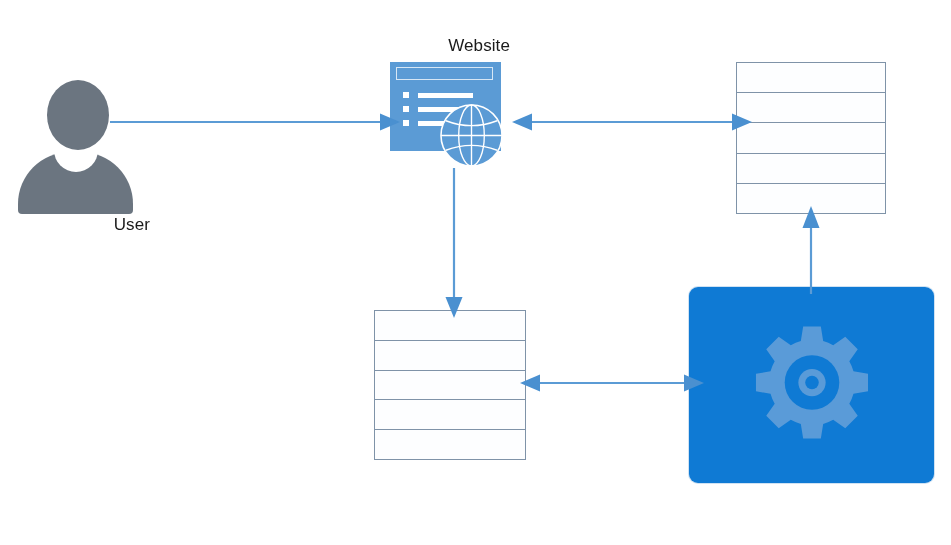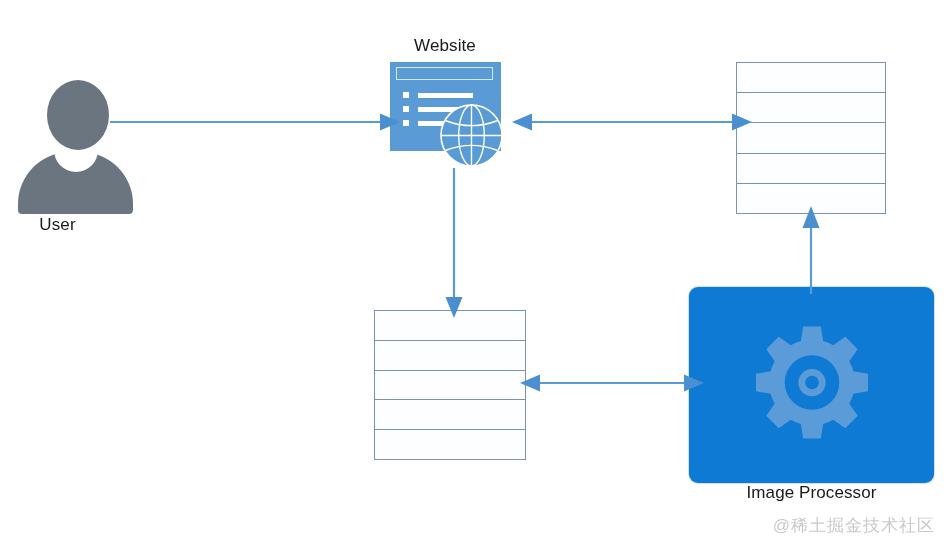--- a/index.html
+++ b/index.html
@@ -17,21 +17,21 @@
     background: #ffffff;
     overflow: hidden;
   }
 
   .node-label {
     position: absolute;
     color: #1a1a1a;
     font-size: 17px;
     font-family: "Liberation Sans", sans-serif;
     white-space: nowrap;
-    text-align: center;
+    text-align: right;
     letter-spacing: 0.1px;
   }
 
   
   #user-figure {
     position: absolute;
     left: 18px;
     top: 80px;
     width: 115px;
     height: 135px;
@@ -192,21 +192,21 @@
     transform: translate(-50%, -50%);
     width: 130px;
     height: 130px;
   }
   #image-processor-label {
     left: 689px;
     top: 483px;
     width: 245px;
   }
   #user-label {
-    left: 0;
+    left: 35px;
     top: 215px;
     width: 115px;
   }
   #website-label {
     left: 380px;
     top: 36px;
     width: 130px;
   }
 
   
@@ -313,21 +313,20 @@
         L 6.9 54.9 L 6.9 41.3 L 18.1 39.5
         A 35 35 0 0 1 21.3 31.8
         L 14.8 22.5 L 24.4 12.9 L 33.7 19.4
         A 35 35 0 0 1 41.4 16.2
         Z"></path>
       <circle cx="50" cy="48.1" r="21" fill="#0f7ad4"></circle>
       <circle cx="50" cy="48.1" r="10.5" fill="#5a9bd8"></circle>
       <circle cx="50" cy="48.1" r="5.2" fill="#0f7ad4"></circle>
     </svg>
   </div>
-  <div class="node-label" id="image-processor-label">Image Processor</div>
 
   <svg class="connector" id="conn-user-website" viewBox="0 0 290 36">
     <line x1="0" y1="18" x2="276" y2="18" stroke="#5b9bd5" stroke-width="2.2"></line>
     <polygon points="290,18 270,26.5 270,9.5" fill="#4a90d0"></polygon>
   </svg>
 
   <svg class="connector" id="conn-website-thumb" viewBox="0 0 240 36">
     <line x1="16" y1="18" x2="224" y2="18" stroke="#5b9bd5" stroke-width="2.2"></line>
     <polygon points="0,18 20,26.5 20,9.5" fill="#4a90d0"></polygon>
     <polygon points="240,18 220,26.5 220,9.5" fill="#4a90d0"></polygon>
@@ -342,15 +341,14 @@
     <line x1="16" y1="18" x2="168" y2="18" stroke="#5b9bd5" stroke-width="2.2"></line>
     <polygon points="0,18 20,26.5 20,9.5" fill="#4a90d0"></polygon>
     <polygon points="184,18 164,26.5 164,9.5" fill="#4a90d0"></polygon>
   </svg>
 
   <svg class="connector" id="conn-proc-thumb" viewBox="0 0 36 88">
     <line x1="18" y1="88" x2="18" y2="20" stroke="#5b9bd5" stroke-width="2.2"></line>
     <polygon points="18,0 9.5,22 26.5,22" fill="#4a90d0"></polygon>
   </svg>
 
-  <div id="watermark">@稀土掘金技术社区</div>
 
 </div>
 
 </body></html>

